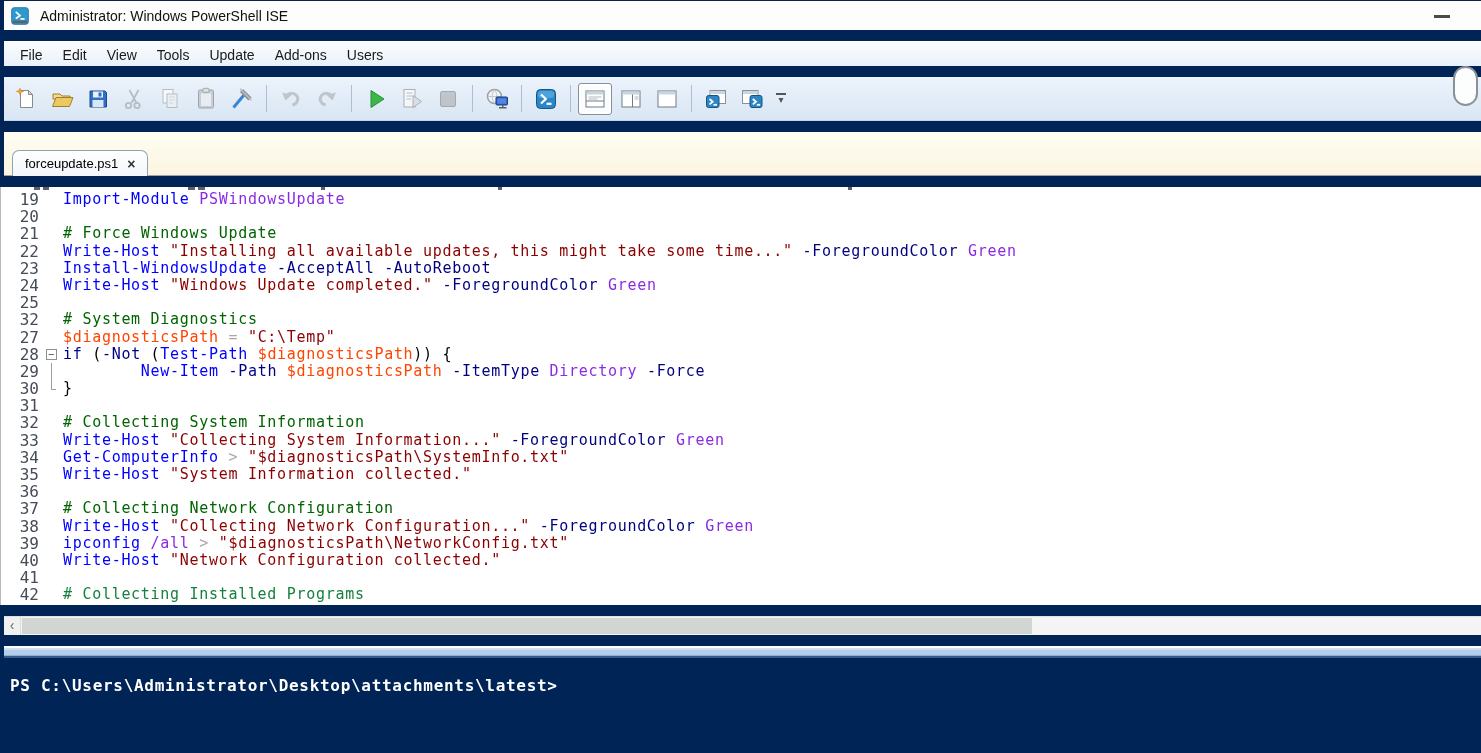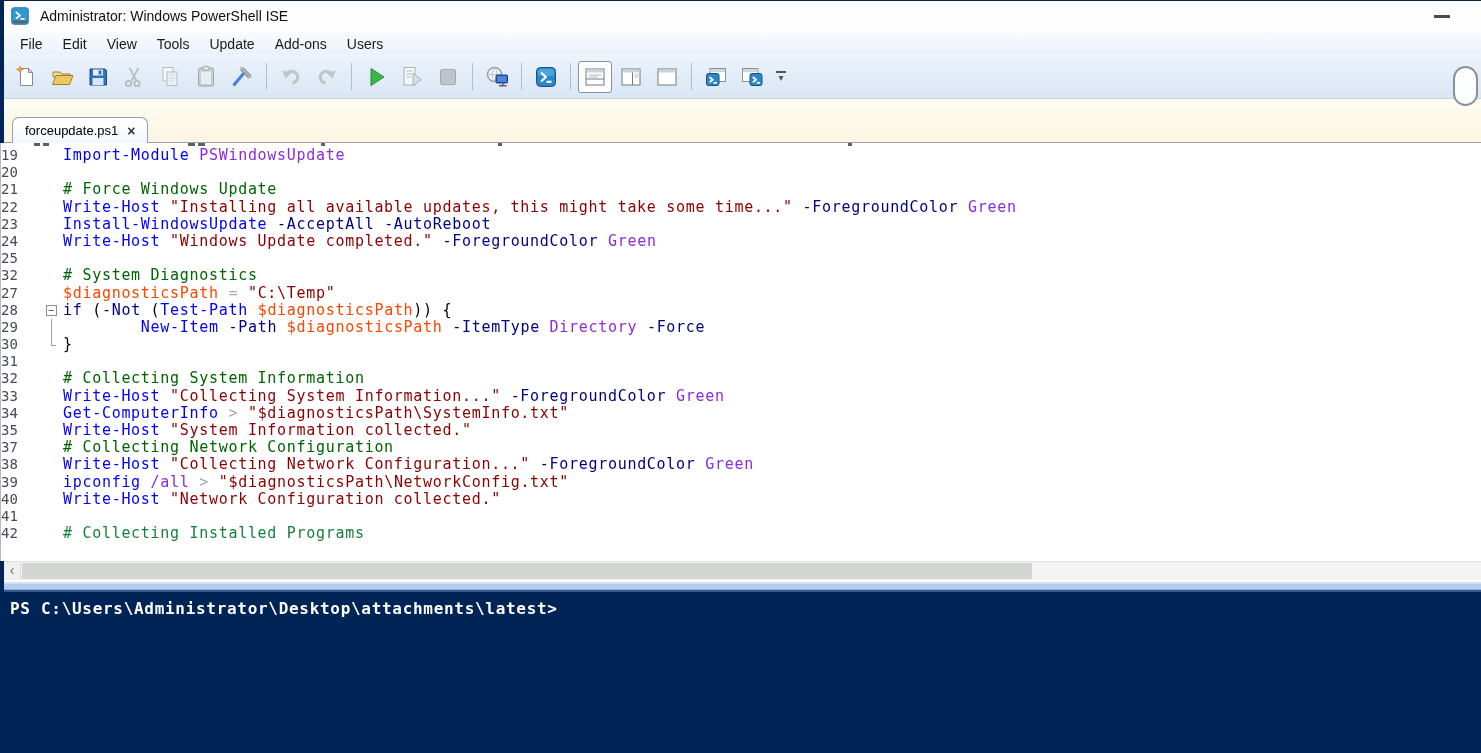--- a/index.html
+++ b/index.html
@@ -1,18 +1,18 @@
 <!DOCTYPE html>
 <html><head>
 <meta charset="utf-8">
 <style>
   * { margin:0; padding:0; box-sizing:border-box; }
   html,body { width:1481px; height:753px; overflow:hidden; background:#012456;
               font-family:"Liberation Sans", sans-serif; }
-  #window { position:relative; width:1481px; height:753px; display:flex; flex-direction:column; }
+  #window { position:relative; width:1481px; height:753px; display:flex; flex-direction:column;gap:11px; }
   .inset { margin-left:4px; }
 
   
   .titlebar { height:30px; background:#fdfdfd; display:flex; align-items:center;
               padding-left:6px; border-top:1px solid #0b2347; position:relative; }
   .app-icon { width:20px; height:20px; margin-right:10px; flex:none; }
   .title-text { font-size:14px; color:#111; }
   .min-btn { position:absolute; right:26px; top:6px; width:26px; height:18px;
              display:flex; align-items:center; justify-content:center; }
   .min-btn .bar { width:16px; height:3px; background:#4a4a4a; }
@@ -44,21 +44,21 @@
          border-radius:7px 7px 0 0; display:flex; align-items:center; gap:9px; z-index:2; }
   .tab-label { font-size:13px; color:#000; }
   .tab-close { font-size:14px; color:#333; line-height:1; font-weight:bold; }
 
   
   .editor { height:418px; background:#ffffff; position:relative; overflow:hidden;
             margin-left:0; border-left:1px solid #b9b9b9; padding-top:4px;
             font-family:"DejaVu Sans Mono","Liberation Mono",monospace; }
   .code-line { height:17.2px; line-height:17.2px; display:flex; white-space:pre;
                font-size:15px; letter-spacing:0.7px; }
-  .ln { width:40px; flex:none; color:#454c57; font-size:14px;
+  .ln { width:40px; flex:none; text-align:right; color:#454c57; font-size:16px;
         letter-spacing:0; padding-right:2px; }
   .fold { width:22px; flex:none; position:relative; }
   .foldbox { position:absolute; left:5px; top:3px; width:11px; height:11px;
              border:1px solid #8a9096; background:#fff; color:#444; font-size:11px;
              line-height:9px; text-align:center; font-family:"Liberation Sans",sans-serif; }
   .fold.guide::after { content:''; position:absolute; left:10px; top:0; bottom:0;
                        border-left:1px solid #9aa0a6; }
   .fold.guide-end::after { content:''; position:absolute; left:10px; top:0; height:9px;
                            width:4px; border-left:1px solid #9aa0a6; border-bottom:1px solid #9aa0a6; }
   .code { flex:1; }
@@ -327,20 +327,21 @@
         <div class="code-line"><span class="ln">32</span><span class="fold"></span><span class="code"><span style="color: rgb(0, 100, 0);"># System Diagnostics</span></span></div>
         <div class="code-line"><span class="ln">27</span><span class="fold"></span><span class="code"><span style="color: rgb(255, 69, 0);">$diagnosticsPath</span><span style="color: rgb(0, 0, 0);"> </span><span style="color: rgb(169, 169, 169);">=</span><span style="color: rgb(0, 0, 0);"> </span><span style="color: rgb(139, 0, 0);">"C:\Temp"</span></span></div>
         <div class="code-line"><span class="ln">28</span><span class="fold"><span class="foldbox">−</span></span><span class="code"><span style="color: rgb(0, 0, 139);">if</span><span style="color: rgb(0, 0, 0);"> (</span><span style="color: rgb(0, 0, 128);">-Not</span><span style="color: rgb(0, 0, 0);"> (</span><span style="color: rgb(0, 0, 255);">Test-Path</span><span style="color: rgb(0, 0, 0);"> </span><span style="color: rgb(255, 69, 0);">$diagnosticsPath</span><span style="color: rgb(0, 0, 0);">)) {</span></span></div>
         <div class="code-line"><span class="ln">29</span><span class="fold guide"></span><span class="code"><span style="color: rgb(0, 0, 0);">        </span><span style="color: rgb(0, 0, 255);">New-Item</span><span style="color: rgb(0, 0, 0);"> </span><span style="color: rgb(0, 0, 128);">-Path</span><span style="color: rgb(0, 0, 0);"> </span><span style="color: rgb(255, 69, 0);">$diagnosticsPath</span><span style="color: rgb(0, 0, 0);"> </span><span style="color: rgb(0, 0, 128);">-ItemType</span><span style="color: rgb(0, 0, 0);"> </span><span style="color: rgb(138, 43, 226);">Directory</span><span style="color: rgb(0, 0, 0);"> </span><span style="color: rgb(0, 0, 128);">-Force</span></span></div>
         <div class="code-line"><span class="ln">30</span><span class="fold guide-end"></span><span class="code"><span style="color: rgb(0, 0, 0);">}</span></span></div>
         <div class="code-line"><span class="ln">31</span><span class="fold"></span><span class="code"></span></div>
         <div class="code-line"><span class="ln">32</span><span class="fold"></span><span class="code"><span style="color: rgb(0, 100, 0);"># Collecting System Information</span></span></div>
         <div class="code-line"><span class="ln">33</span><span class="fold"></span><span class="code"><span style="color: rgb(0, 0, 255);">Write-Host</span><span style="color: rgb(0, 0, 0);"> </span><span style="color: rgb(139, 0, 0);">"Collecting System Information..."</span><span style="color: rgb(0, 0, 0);"> </span><span style="color: rgb(0, 0, 128);">-ForegroundColor</span><span style="color: rgb(0, 0, 0);"> </span><span style="color: rgb(138, 43, 226);">Green</span></span></div>
         <div class="code-line"><span class="ln">34</span><span class="fold"></span><span class="code"><span style="color: rgb(0, 0, 255);">Get-ComputerInfo</span><span style="color: rgb(0, 0, 0);"> </span><span style="color: rgb(169, 169, 169);">&gt;</span><span style="color: rgb(0, 0, 0);"> </span><span style="color: rgb(139, 0, 0);">"$diagnosticsPath\SystemInfo.txt"</span></span></div>
         <div class="code-line"><span class="ln">35</span><span class="fold"></span><span class="code"><span style="color: rgb(0, 0, 255);">Write-Host</span><span style="color: rgb(0, 0, 0);"> </span><span style="color: rgb(139, 0, 0);">"System Information collected."</span></span></div>
+        <div class="code-line"><span class="ln">36</span><span class="fold"></span><span class="code"></span></div>
         <div class="code-line"><span class="ln">37</span><span class="fold"></span><span class="code"><span style="color: rgb(0, 100, 0);"># Collecting Network Configuration</span></span></div>
         <div class="code-line"><span class="ln">38</span><span class="fold"></span><span class="code"><span style="color: rgb(0, 0, 255);">Write-Host</span><span style="color: rgb(0, 0, 0);"> </span><span style="color: rgb(139, 0, 0);">"Collecting Network Configuration..."</span><span style="color: rgb(0, 0, 0);"> </span><span style="color: rgb(0, 0, 128);">-ForegroundColor</span><span style="color: rgb(0, 0, 0);"> </span><span style="color: rgb(138, 43, 226);">Green</span></span></div>
         <div class="code-line"><span class="ln">39</span><span class="fold"></span><span class="code"><span style="color: rgb(0, 0, 255);">ipconfig</span><span style="color: rgb(0, 0, 0);"> </span><span style="color: rgb(138, 43, 226);">/all</span><span style="color: rgb(0, 0, 0);"> </span><span style="color: rgb(169, 169, 169);">&gt;</span><span style="color: rgb(0, 0, 0);"> </span><span style="color: rgb(139, 0, 0);">"$diagnosticsPath\NetworkConfig.txt"</span></span></div>
         <div class="code-line"><span class="ln">40</span><span class="fold"></span><span class="code"><span style="color: rgb(0, 0, 255);">Write-Host</span><span style="color: rgb(0, 0, 0);"> </span><span style="color: rgb(139, 0, 0);">"Network Configuration collected."</span></span></div>
         <div class="code-line"><span class="ln">41</span><span class="fold"></span><span class="code"></span></div>
         <div class="code-line"><span class="ln">42</span><span class="fold"></span><span class="code"><span style="color: #15803d;"># Collecting Installed Programs</span></span></div>
       </div>
   </div>
 
   <div class="hscroll inset">

